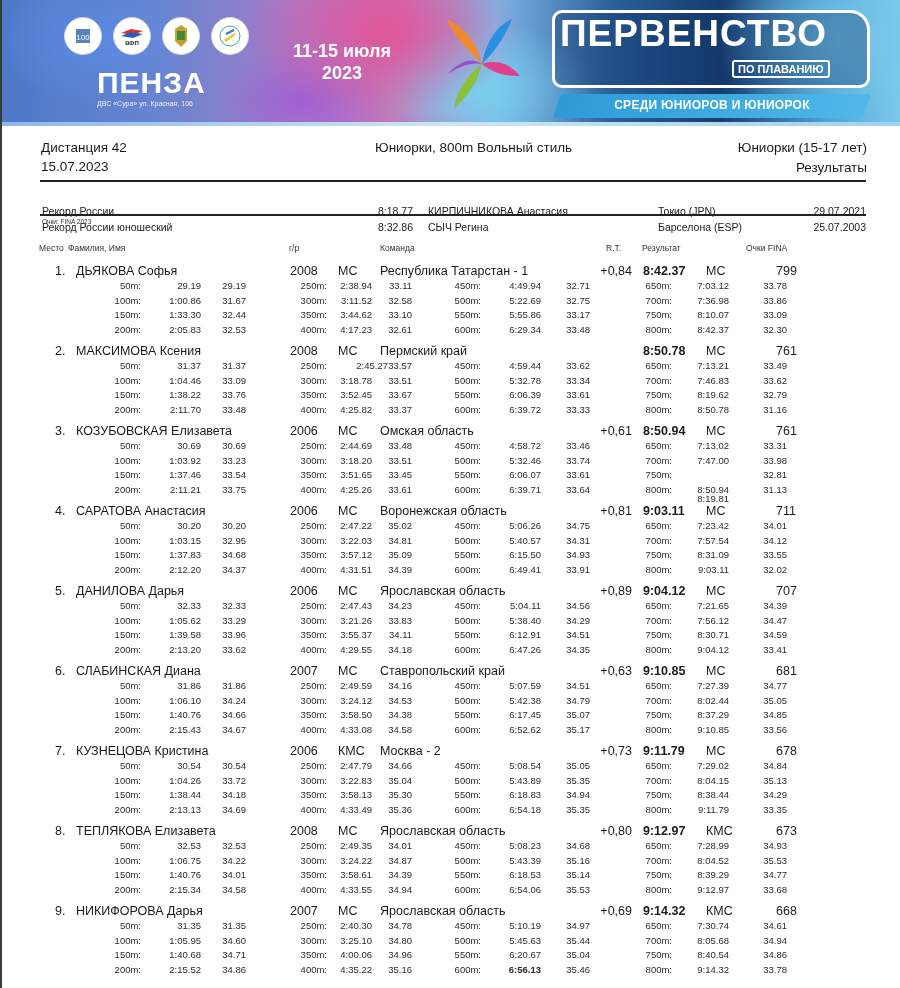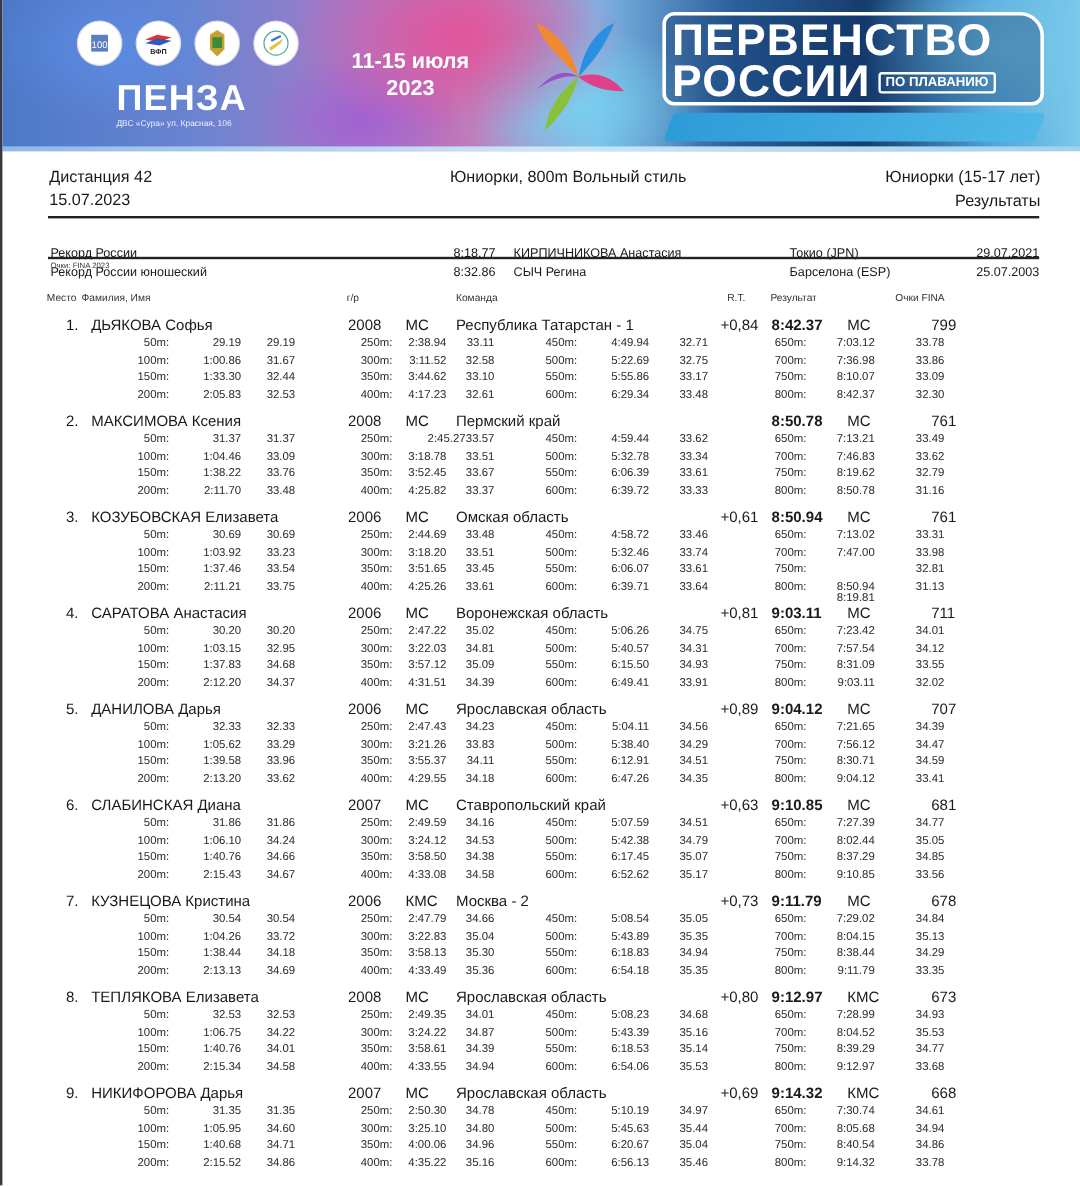--- a/index.html
+++ b/index.html
@@ -85,23 +85,23 @@
   </div>
   <svg class="flower" viewBox="0 0 80 100">
     <path d="M40 50 C20 30 10 20 5 5 C25 15 35 30 40 50 Z" fill="#f08a30"></path>
     <path d="M40 50 C45 25 55 12 70 5 C62 25 52 38 40 50 Z" fill="#2a8fe0"></path>
     <path d="M40 50 C55 45 68 50 78 62 C60 62 50 58 40 50 Z" fill="#e0408a"></path>
     <path d="M40 50 C35 70 25 82 12 95 C15 75 25 62 40 50 Z" fill="#8ac03a"></path>
     <path d="M40 50 C30 48 18 52 6 60 C20 45 30 44 40 50 Z" fill="#9a50c8"></path>
   </svg>
   <div class="title-box"></div>
   <div class="title-line1">ПЕРВЕНСТВО</div>
-  <div class="title-line2">РОССИИ</div>
   <div class="title-sub">ПО ПЛАВАНИЮ</div>
   <div class="subtitle-band"></div>
+  <div class="subtitle-text">СРЕДИ ЮНИОРОВ И ЮНИОРОК</div>
 </div>
 
 <div class="meta" style="left:41px; top:140px;">Дистанция 42</div>
 <div class="meta" style="left:41px; top:159px;">15.07.2023</div>
 <div class="meta" style="left:375px; top:140px;">Юниорки, 800m Вольный стиль</div>
 <div class="meta" style="right:33px; top:140px;">Юниорки (15-17 лет)</div>
 <div class="meta" style="right:33px; top:160px;">Результаты</div>
 
 <div class="rule" style="top:180px; height:2px;"></div>
 
@@ -694,21 +694,21 @@
     <div class="eh" style="left:588px; width:44px; text-align:right;">+0,69</div>
     <div class="eh bold" style="left:643px;">9:14.32</div>
     <div class="eh" style="left:706px;">КМС</div>
     <div class="eh" style="left:776px;">668</div>
     <div class="splits">
         <div class="srow">
           <div class="sc" style="right: 759px;">50m:</div>
           <div class="sc" style="right: 699px;">31.35</div>
           <div class="sc" style="right: 654px;">31.35</div>
           <div class="sc" style="right: 573px;">250m:</div>
-          <div class="sc" style="right: 528px;">2:50.30</div>
+          <div class="sc" style="right: 528px;">2:40.30</div>
           <div class="sc" style="right: 488px;">34.78</div>
           <div class="sc" style="right: 419px;">450m:</div>
           <div class="sc" style="right: 359px;">5:10.19</div>
           <div class="sc" style="right: 310px;">34.97</div>
           <div class="sc" style="right: 228px;">650m:</div>
           <div class="sc" style="right: 171px;">7:30.74</div>
           <div class="sc" style="right: 113px;">34.61</div>
         </div>
         <div class="srow">
           <div class="sc" style="right: 759px;">100m:</div>
@@ -739,21 +739,21 @@
           <div class="sc" style="right: 113px;">34.86</div>
         </div>
         <div class="srow">
           <div class="sc" style="right: 759px;">200m:</div>
           <div class="sc" style="right: 699px;">2:15.52</div>
           <div class="sc" style="right: 654px;">34.86</div>
           <div class="sc" style="right: 573px;">400m:</div>
           <div class="sc" style="right: 528px;">4:35.22</div>
           <div class="sc" style="right: 488px;">35.16</div>
           <div class="sc" style="right: 419px;">600m:</div>
-          <div class="sc" style="right: 359px;">6:56.13</div>
+          <div class="sc" style="right: 359px; font-weight: bold;">6:56.13</div>
           <div class="sc" style="right: 310px;">35.46</div>
           <div class="sc" style="right: 228px;">800m:</div>
           <div class="sc" style="right: 171px;">9:14.32</div>
           <div class="sc" style="right: 113px;">33.78</div>
         </div>
       </div>
   </div>
   </div>
 
 </body></html>

